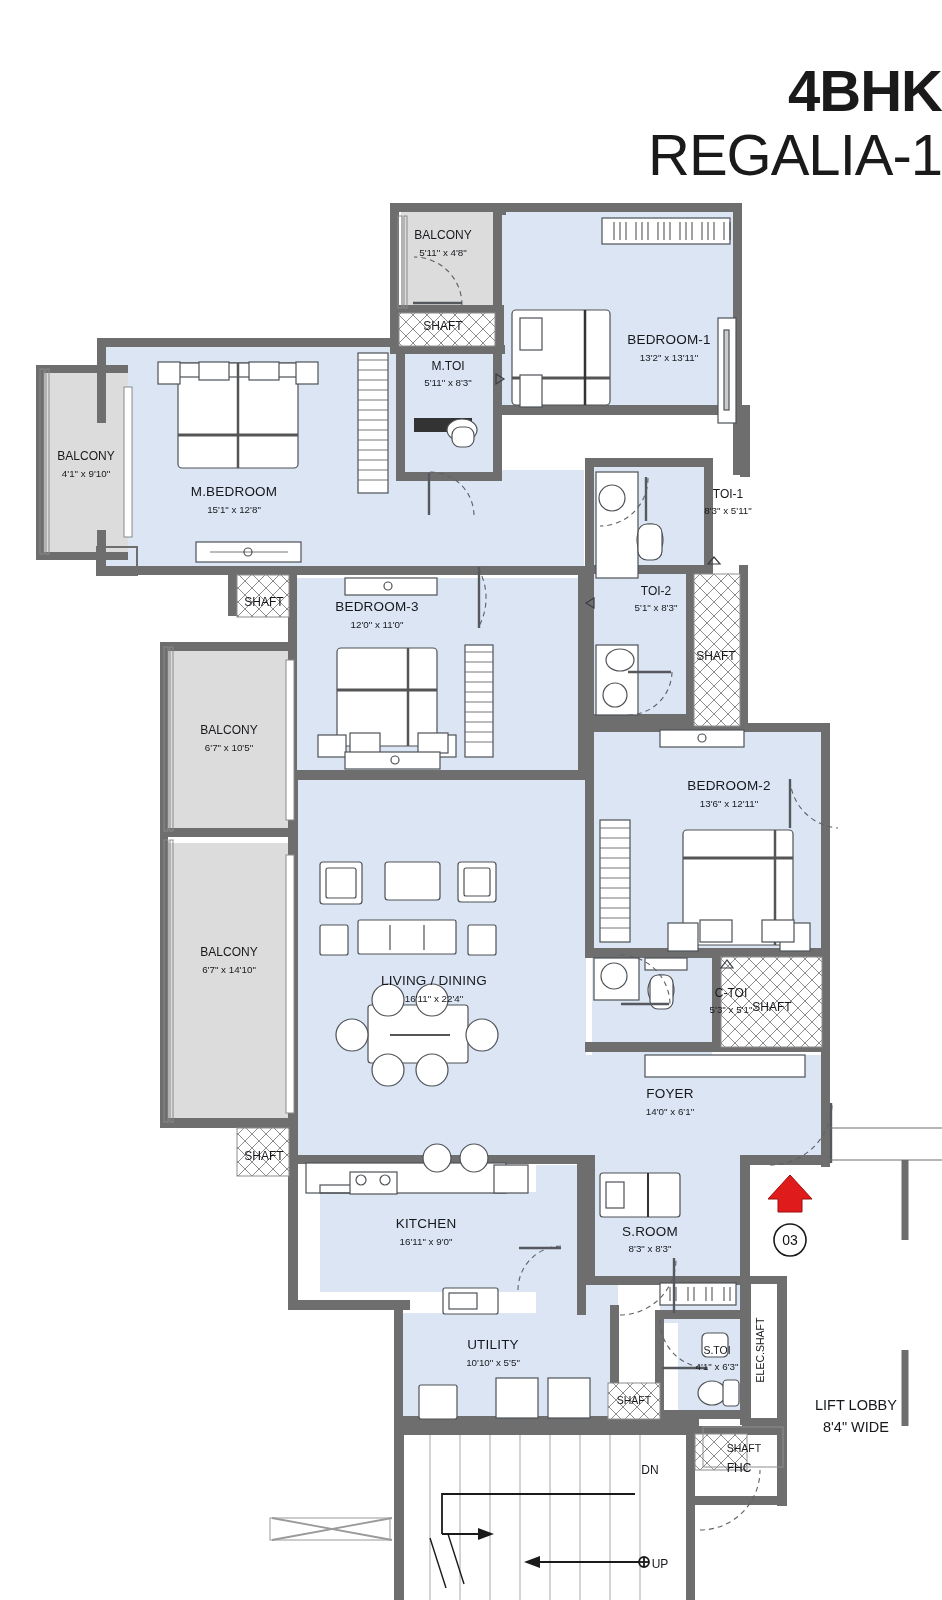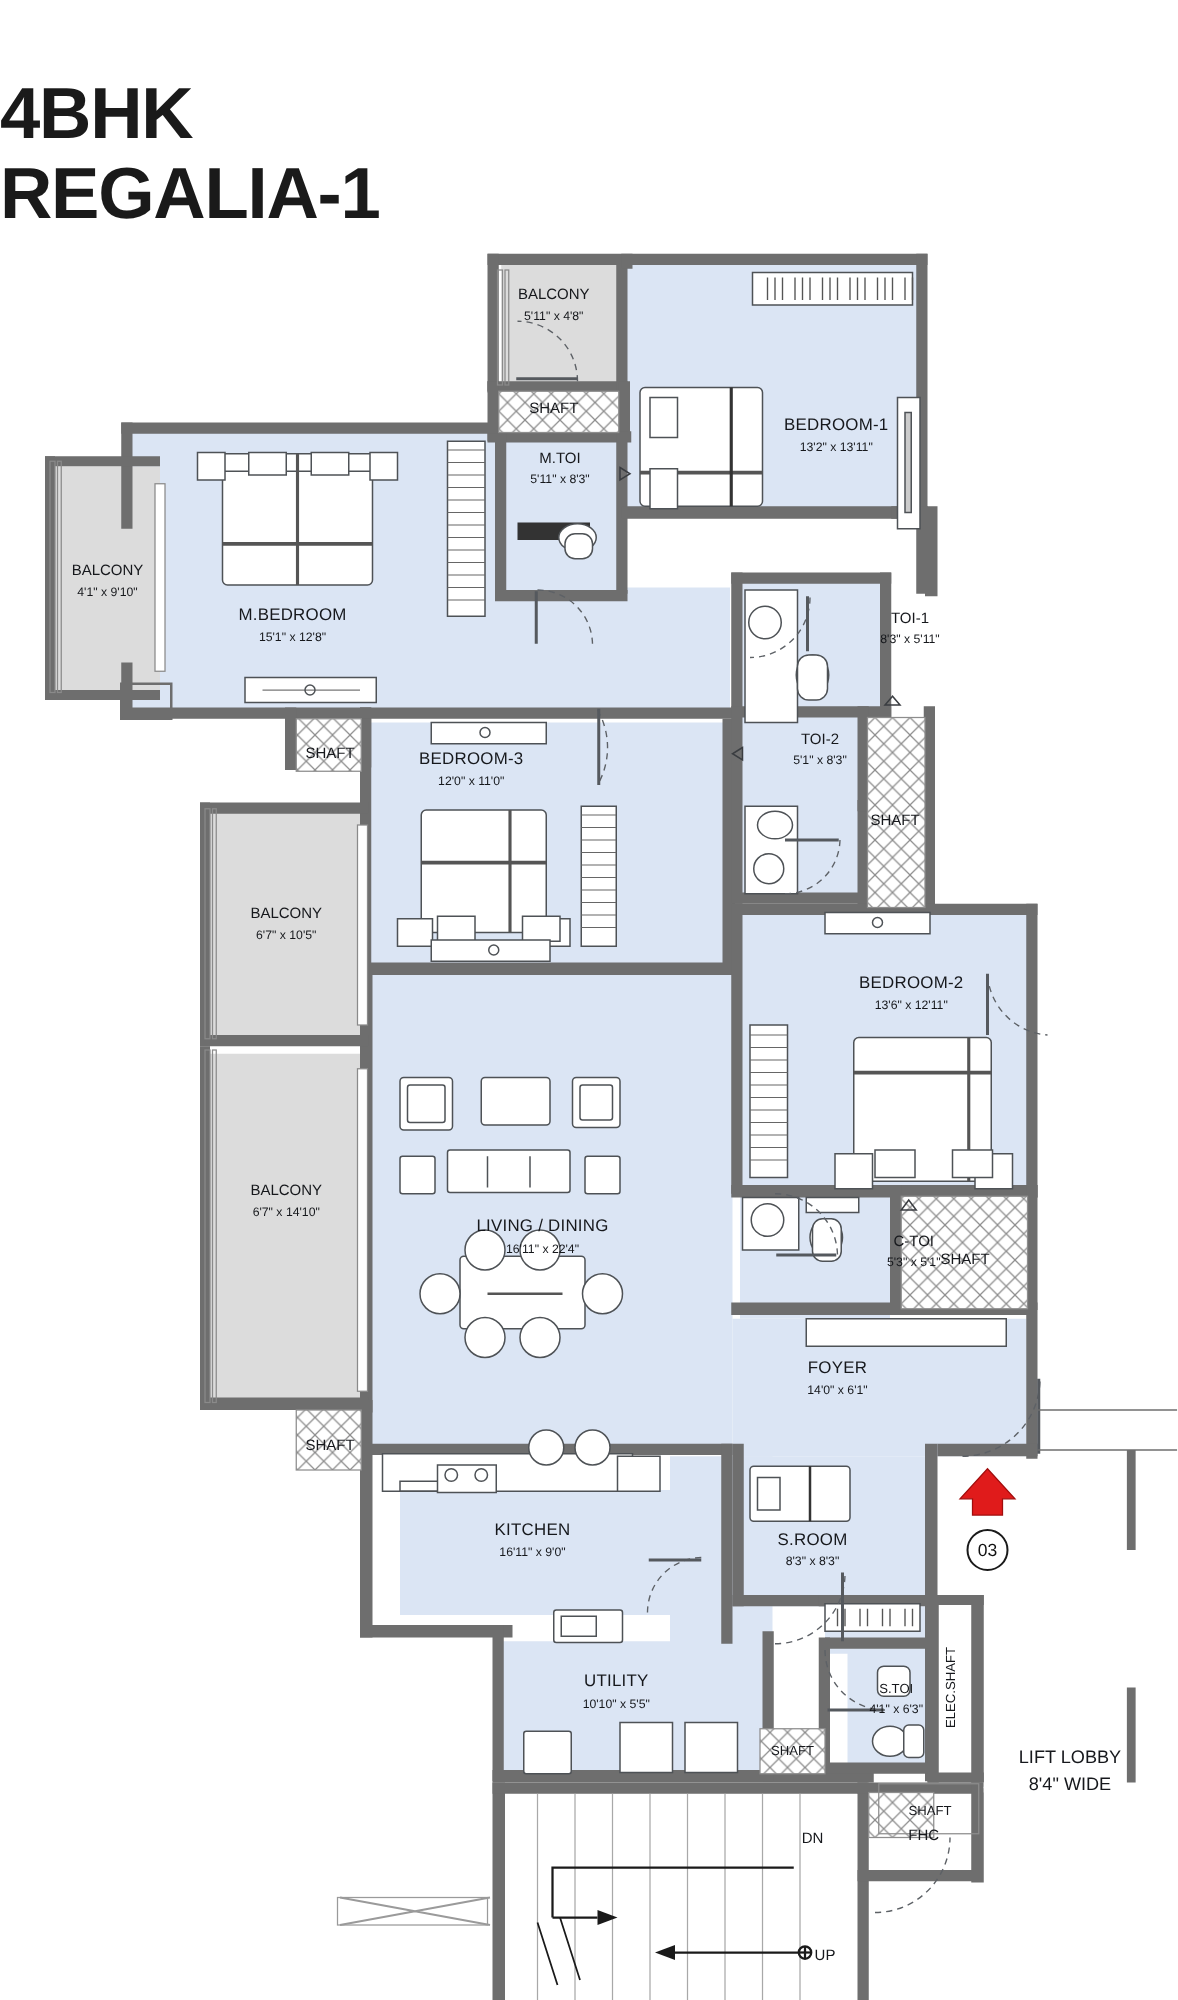--- a/index.html
+++ b/index.html
@@ -12,32 +12,32 @@
     position: relative;
     width: 942px;
     height: 1600px;
     background: #ffffff;
     overflow: hidden;
   }
   
   #title-block {
     position: absolute;
     top: 62px; left: 0; width: 942px;
-    text-align: left;
+    text-align: right;
     line-height: 1.0;
   }
   #title-line1 {
     font-size: 58px;
     font-weight: bold;
     color: #1a1a1a;
     letter-spacing: -1px;
   }
   #title-line2 {
     font-size: 58px;
-    font-weight: bold;
+    font-weight: normal;
     color: #1a1a1a;
     letter-spacing: -1px;
     margin-top: 6px;
   }
   
   #plan-svg { position: absolute; top: 0; left: 0; }
   .rm-label {
     font-family: "Liberation Sans", sans-serif;
     fill: #16181c;
     text-anchor: middle;

